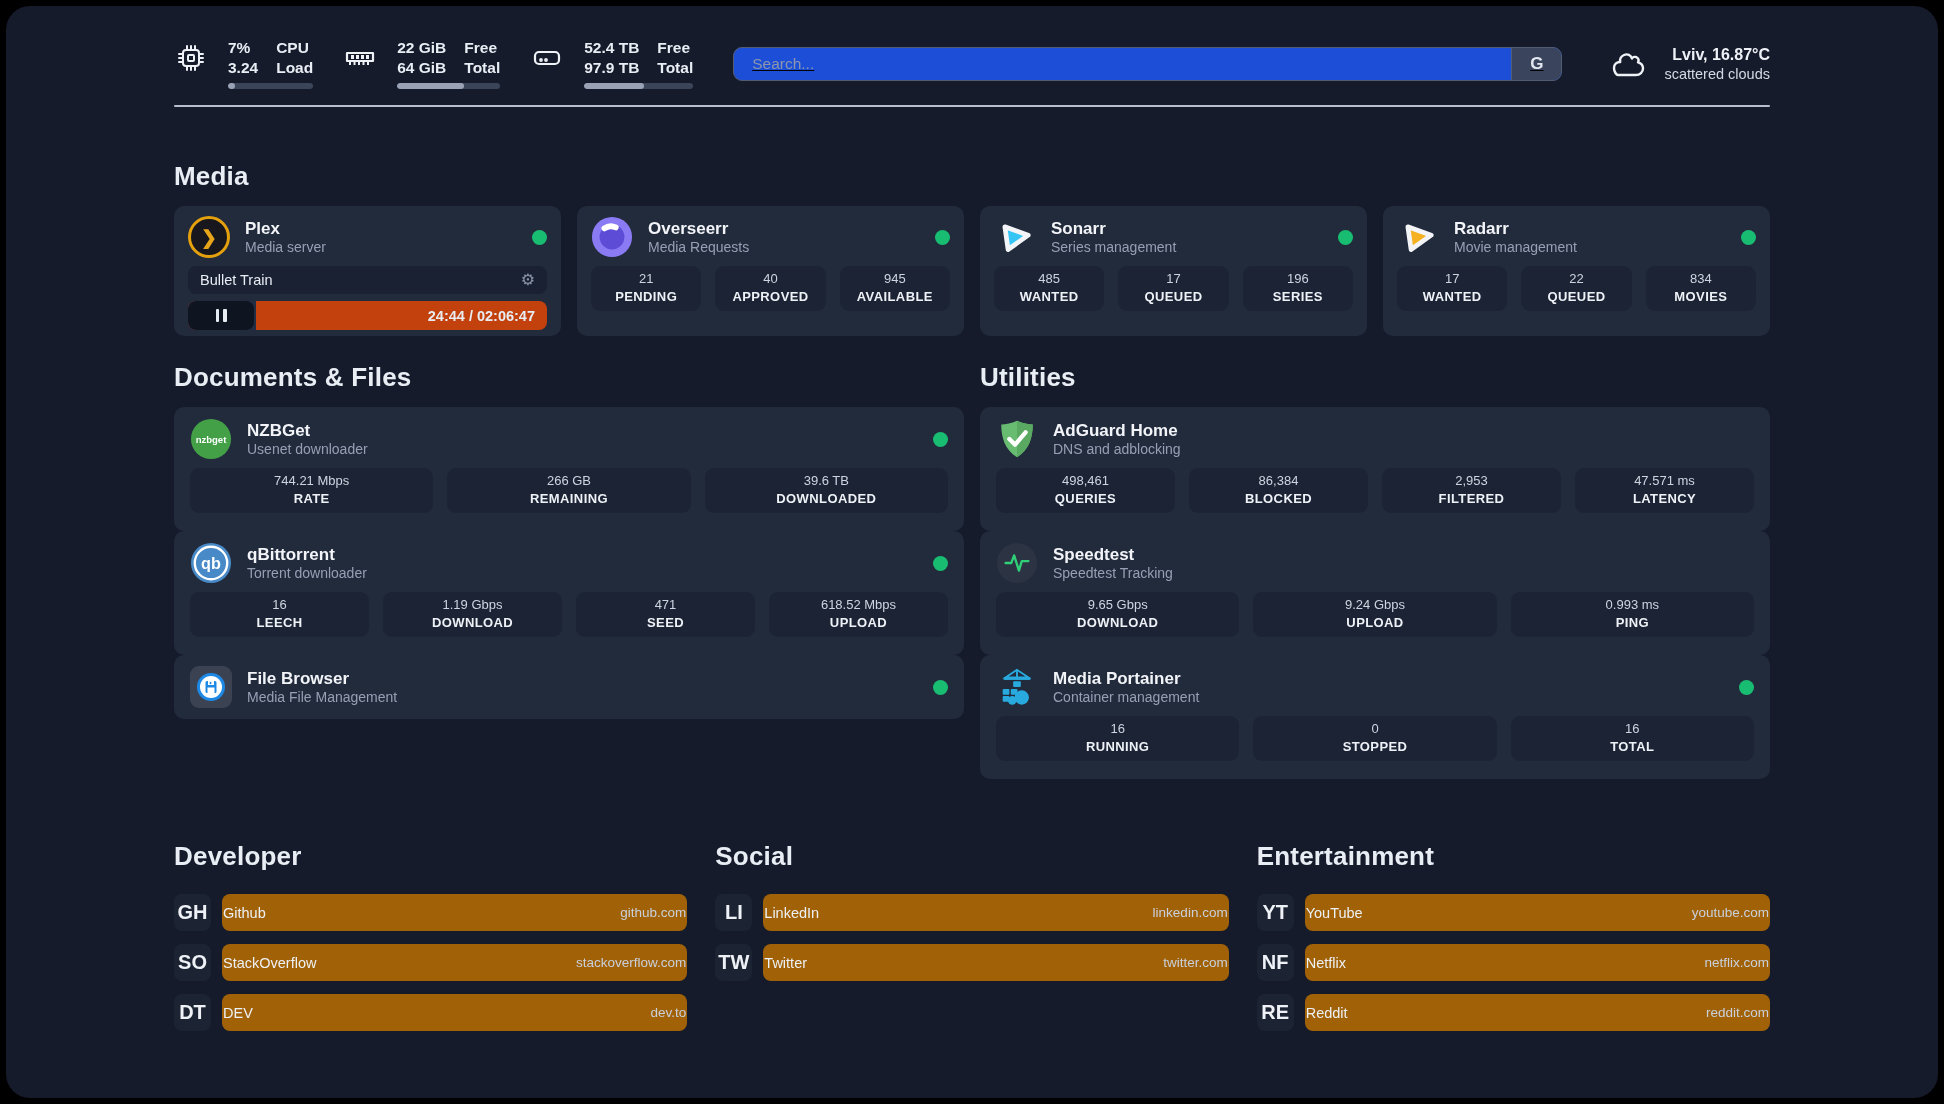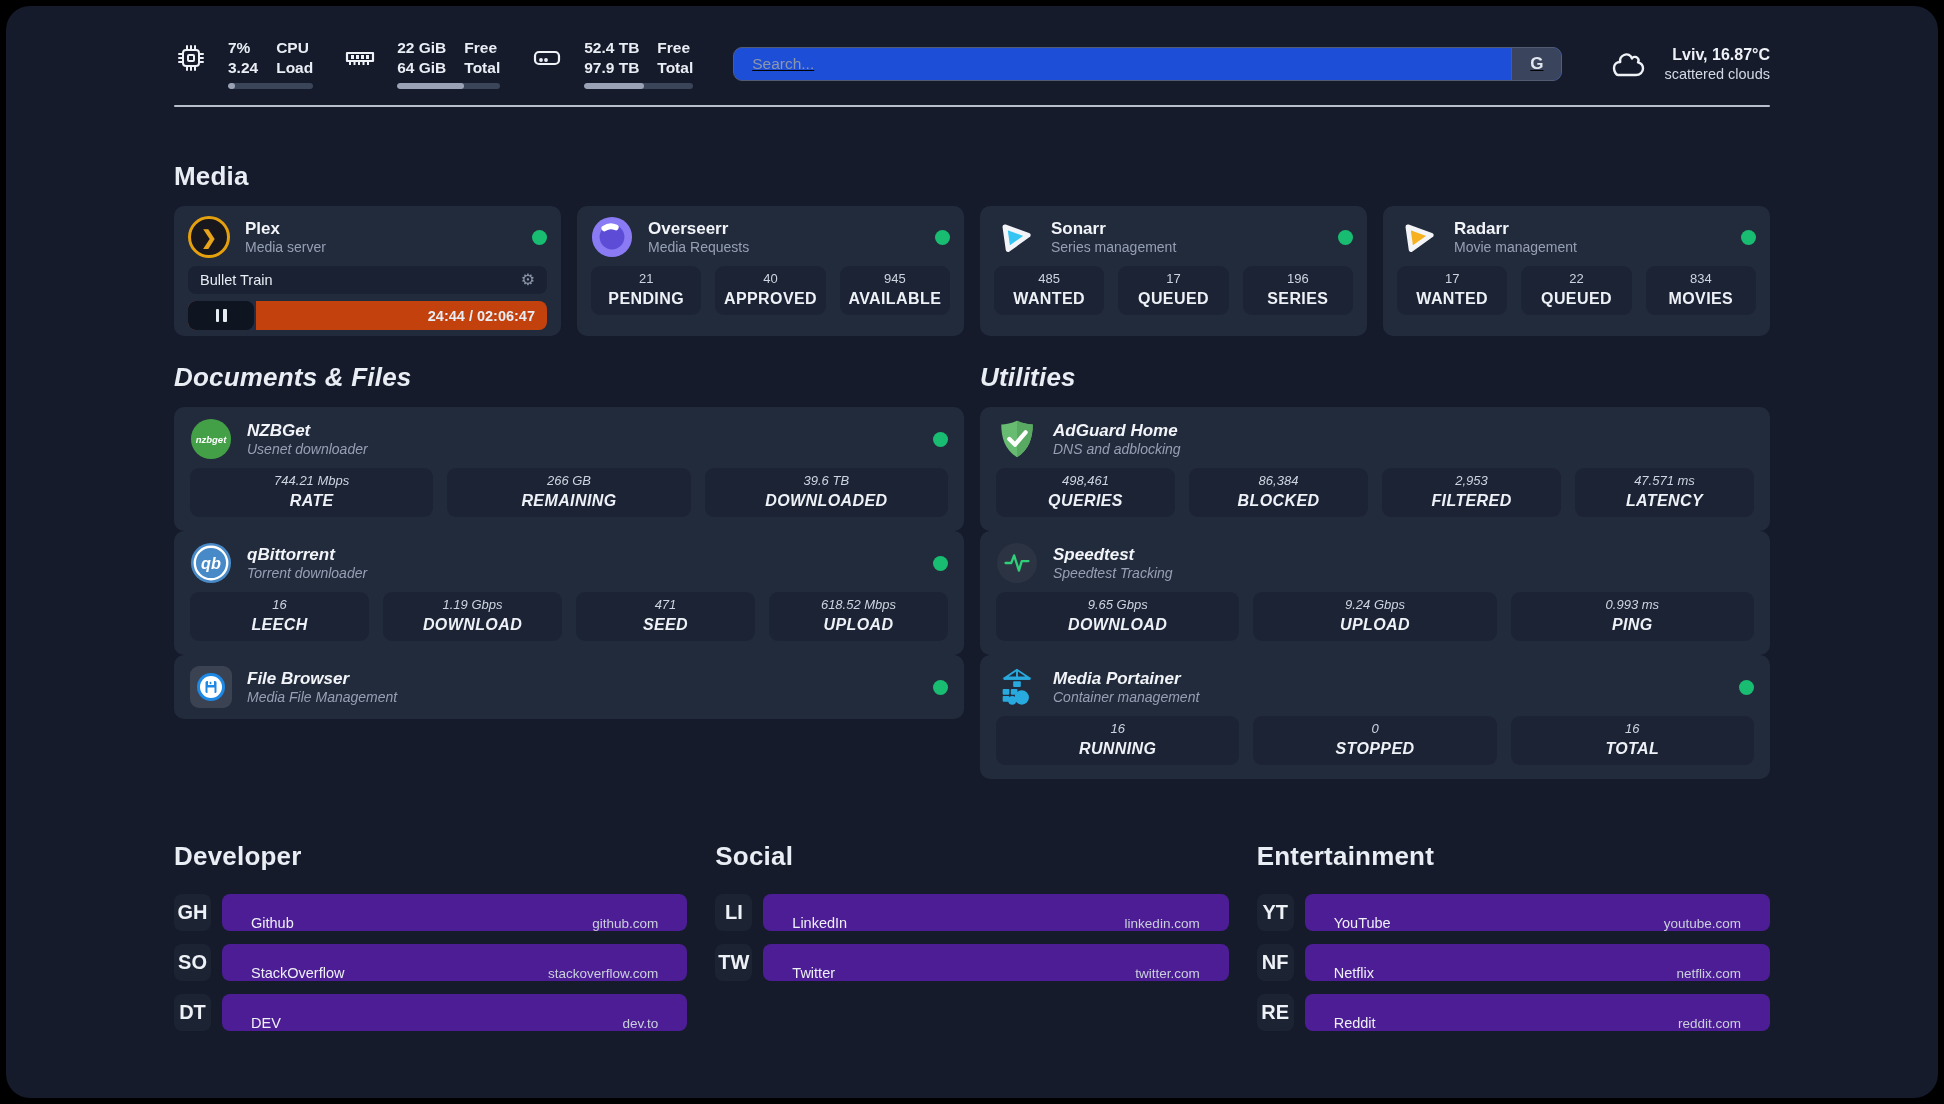--- a/index.html
+++ b/index.html
@@ -29,61 +29,61 @@
   .weather { display:flex; align-items:center; gap:14px;text-align:right; }
   .wx-loc { font-size:16px; font-weight:600; color:#eef1f6; }
   .wx-cond { font-size:14.5px; color:#d4dae4; margin-top:2px; }
 
   .divider { margin-top:16px; height:2px; background:#cfd6e2; opacity:.88; border-radius:2px; }
 
   
   h2 { font-size:26px; font-weight:600; color:#e9edf4; letter-spacing:.2px; }
   .media-head { margin:54px 0 14px; }
   .grid4 { display:grid; grid-template-columns:repeat(4,1fr); gap:16px; }
-  .two-col { display:grid; grid-template-columns:1fr 1fr; column-gap:16px; margin-top:26px;font-style:italic; }
+  .two-col { display:grid; grid-template-columns:1fr 1fr; column-gap:16px; margin-top:26px; }
   .col h2 { margin-bottom:14px; }
 
   .card { background:#222b3c; border-radius:10px; padding:11px 16px; }
   .card.h130 { height:130px; padding:10px 14px; }
   .card.h120 { height:124px; margin-bottom:0; }
   .card.h64  { height:64px;  margin-bottom:16px; display:flex; align-items:center; }
   .card.h64 .app-head { width:100%; }
 
   .app-head { display:flex; align-items:center; gap:15px; }
   .app-icon { width:42px; height:42px; flex:none; display:flex; align-items:center; justify-content:center; }
   .app-name { font-size:17px; font-weight:700; color:#f2f4f8; line-height:1.25; }
   .app-sub  { font-size:14px; color:#96a0b5; line-height:1.25; }
   .dot { width:15px; height:15px; border-radius:50%; background:#18bd72; margin-left:auto; flex:none; }
 
   .tiles { display:flex; gap:14px; margin-top:8px; }
   .tile { flex:1; background:#1b2334; border-radius:9px; text-align:center; padding:5px 4px 6px; }
   .tile-value { font-size:13px; color:#ced5e1; line-height:1.3; }
-  .tile-label { font-size:16px; font-weight:700; color:#eef1f6; letter-spacing:.4px; line-height:1.25; margin-top:1px; }
+  .tile-label { font-size:13px; font-weight:700; color:#eef1f6; letter-spacing:.4px; line-height:1.25; margin-top:1px; }
 
   
   .now-playing { margin-top:8px; background:#192133; border-radius:8px; padding:4px 12px;
                  display:flex; justify-content:space-between; align-items:center; height:28px; }
   .np-title { font-size:14.5px; color:#e9edf4; }
   .np-gear { font-size:16px; color:#8b95a8; cursor:pointer; line-height:1; }
   .player { margin-top:7px; height:29px; background:#c2410c; border-radius:8px; position:relative;
             overflow:hidden; display:flex; align-items:center; }
   .play-fill { position:absolute; left:0; top:0; bottom:0; background:#222c43; }
   .pause-chip { position:relative; width:66px; height:100%; background:#0e1420; border-radius:8px;
                 display:flex; align-items:center; justify-content:center; gap:4px; cursor:pointer; }
   .pause-chip i { display:block; width:3.5px; height:13px; background:#e8ecf3; border-radius:1px; }
   .time { position:relative; margin-left:auto; padding-right:12px; font-weight:700; font-size:14.5px; color:#e8ecf3; }
 
   
   .links-grid { display:grid; grid-template-columns:repeat(3,1fr); column-gap:28px; margin-top:62px; }
   .links-grid h2 { margin-bottom:22px; }
   .link-row { display:flex; align-items:center; gap:11px; margin-bottom:13px; cursor:pointer; }
   .badge { width:37px; height:37px; background:#1c2434; border-radius:8px; color:#eef1f6;
            font-weight:700; font-size:20px; display:flex; align-items:center; justify-content:center; flex:none; }
-  .pill { flex:1; background:#4c1d95; border-radius:8px; height:37px; display:flex;
-          align-items:flex-end; justify-content:space-between; padding:0 29px; }
+  .pill { flex:1; background:#a16207; border-radius:8px; height:37px; display:flex;
+          align-items:center; justify-content:space-between; padding:0 1px; }
   .pill-name { font-size:14.5px; color:#edf0f5; }
   .pill-url  { font-size:13.5px; color:#c9d0dc; }
 
   svg { display:block; }
 </style>
 </head>
 <body>
 
 <div class="page">
 <div class="wrap">

